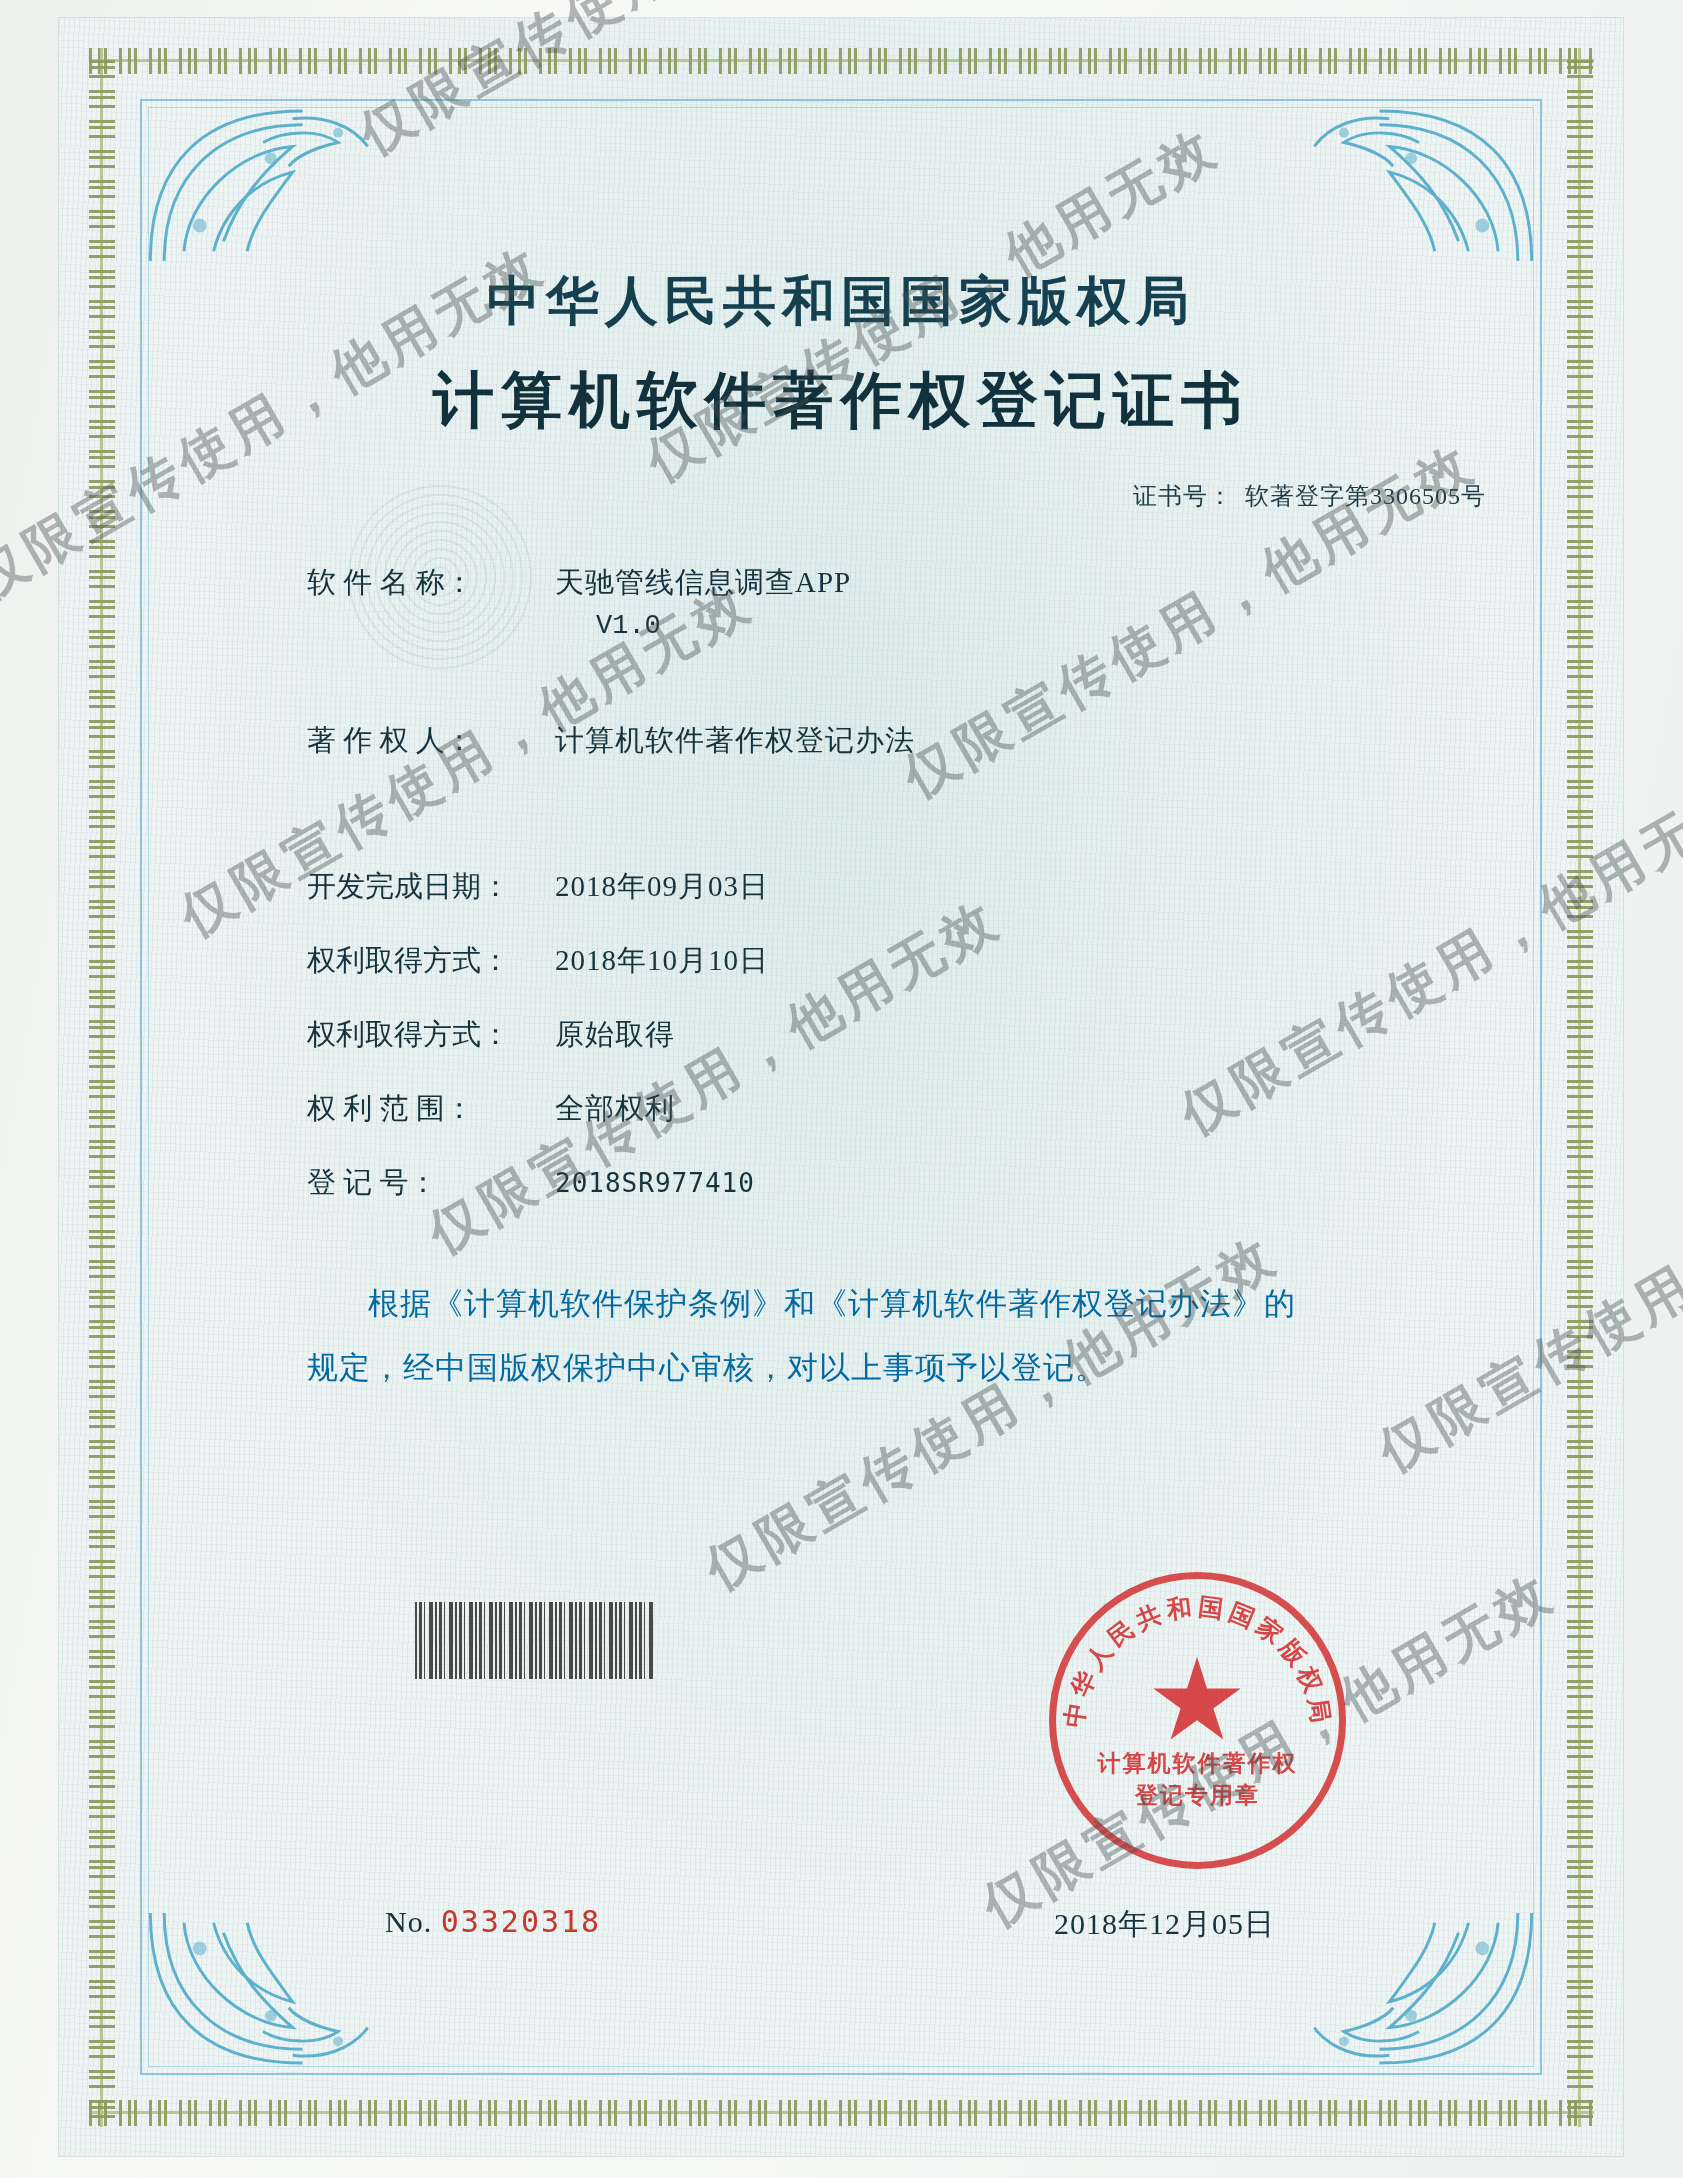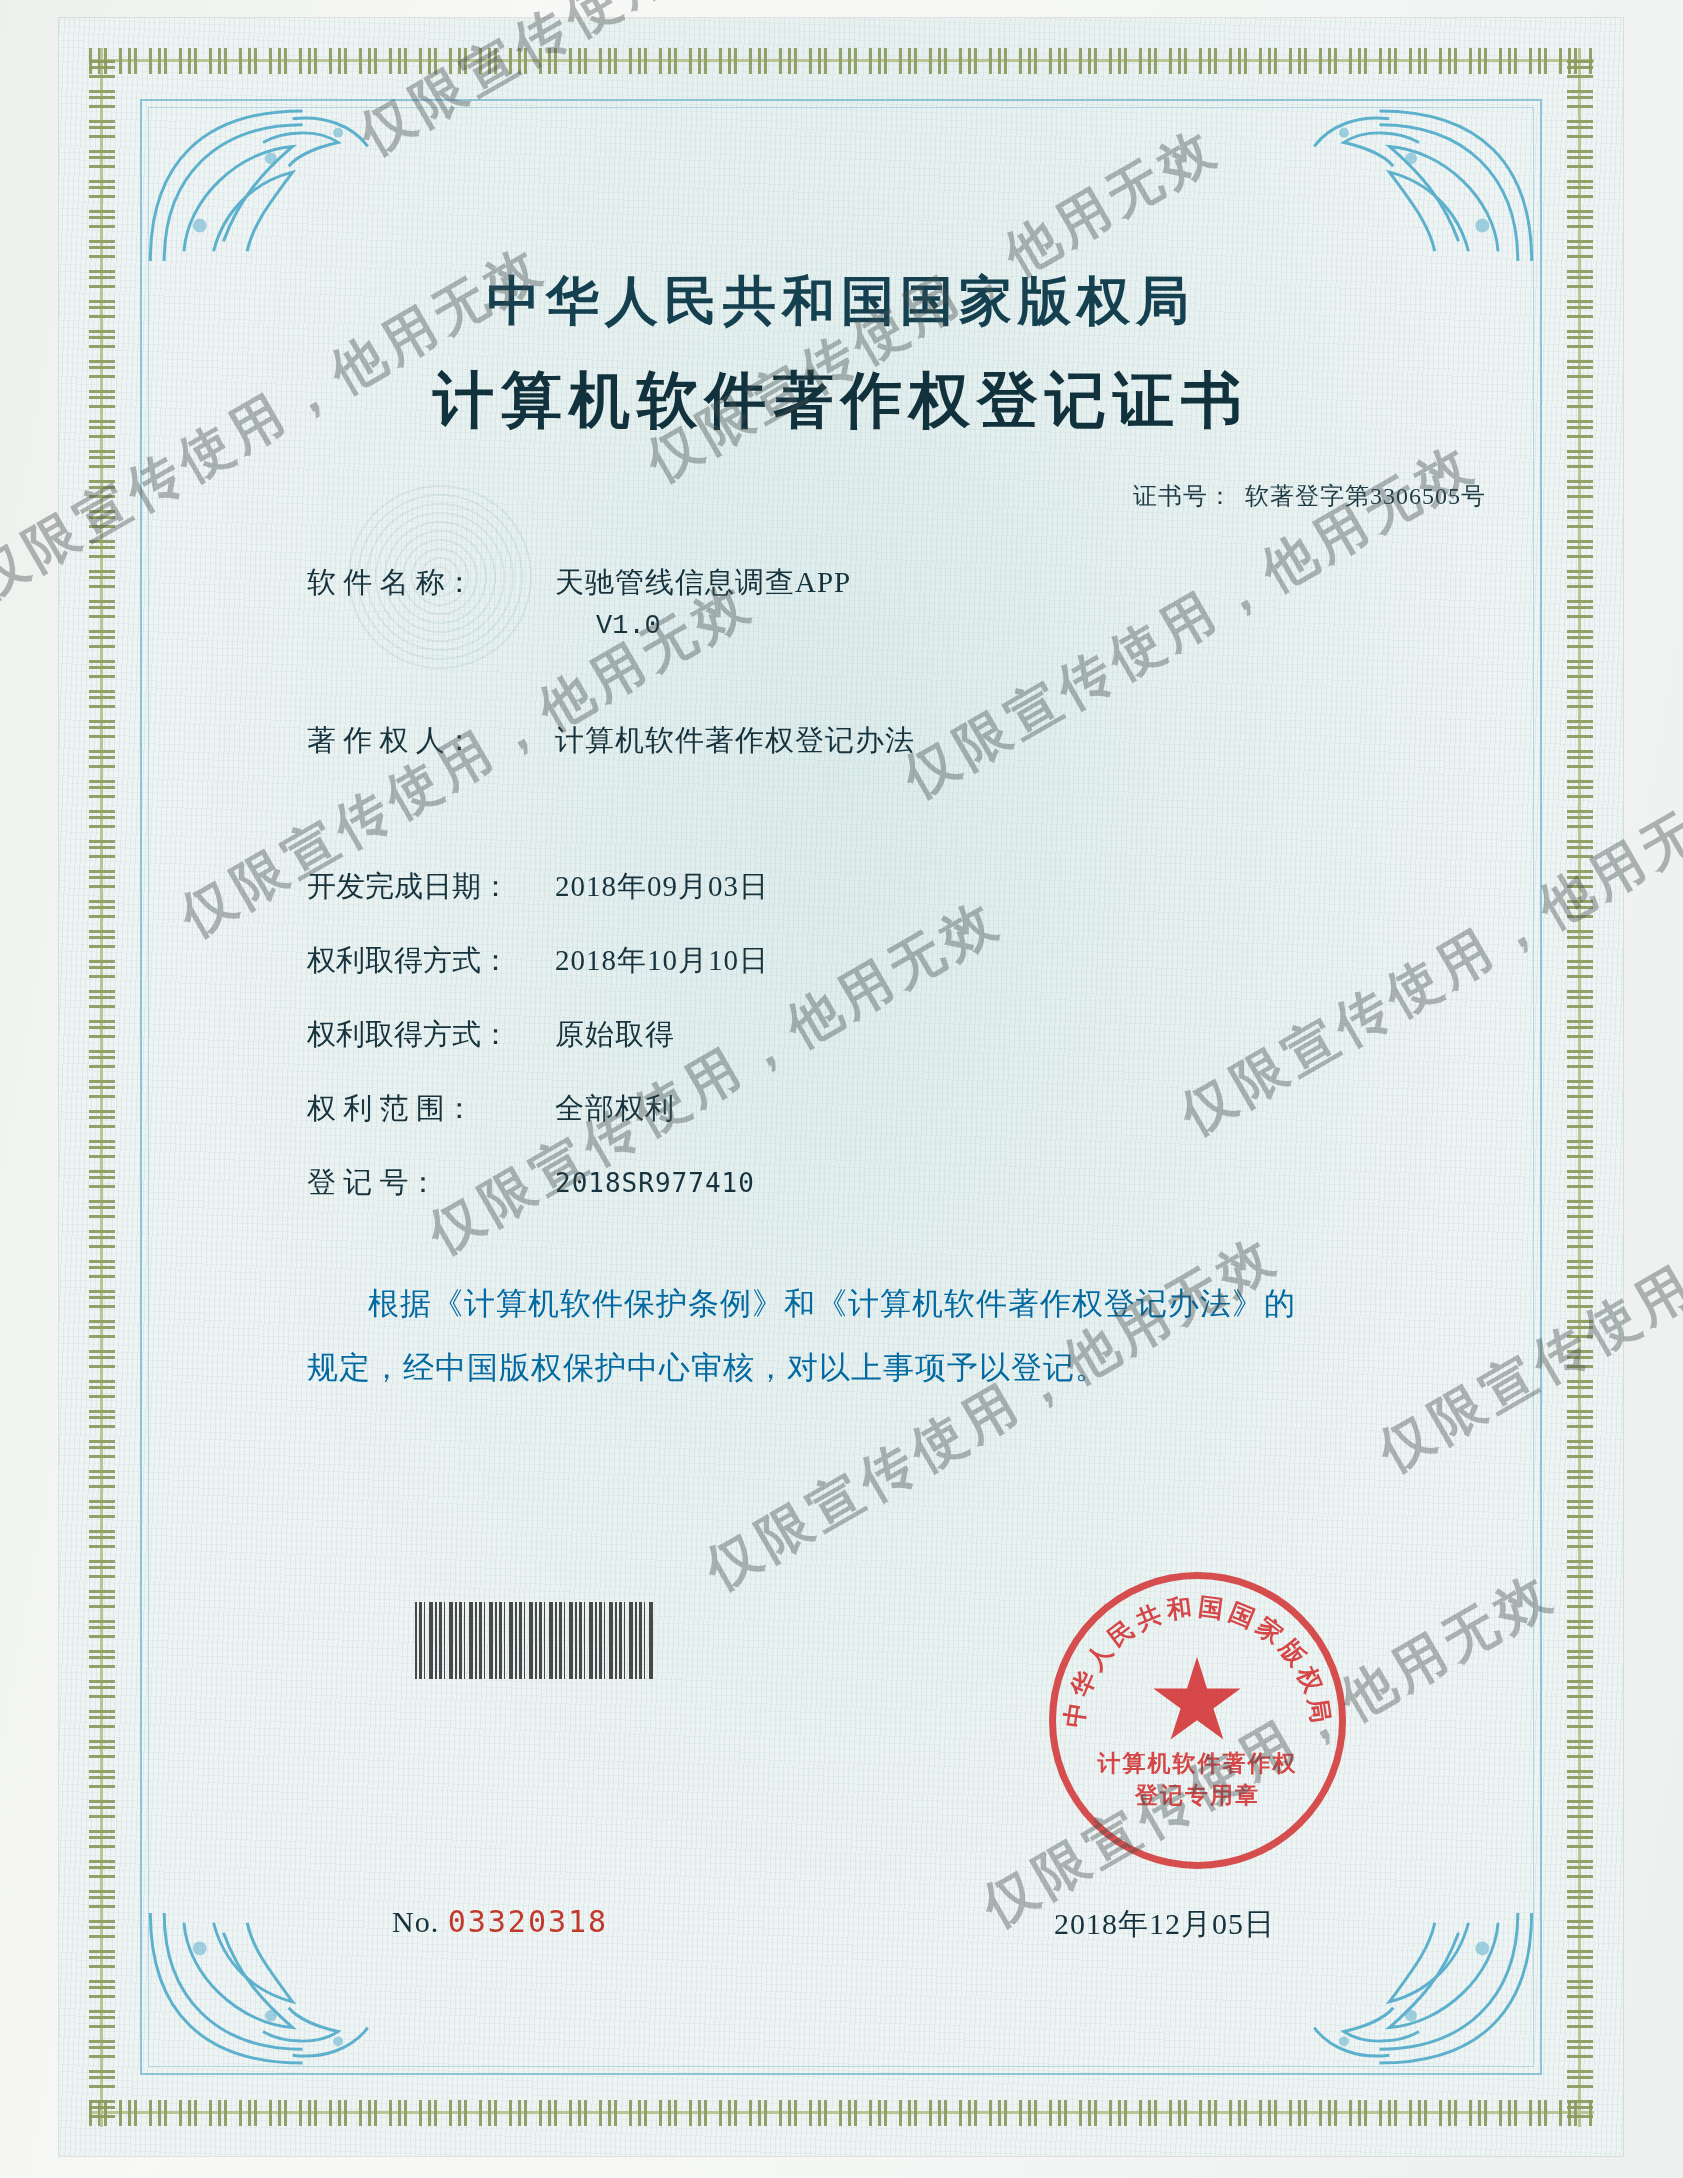--- a/index.html
+++ b/index.html
@@ -268,21 +268,21 @@
     font-size: 25px;
     font-weight: bold;
     letter-spacing: 5px;
     opacity: .85;
     font-family: "DejaVu Serif", "Liberation Serif", serif;
   }
 
   
   #serial-no {
     position: absolute;
-    left: 333px;
+    left: 326px;
     top: 1886px;
     font-size: 30px;
     color: #16323c;
     letter-spacing: 1px;
   }
   #serial-no .num {
     color: #c2392c;
     font-family: "DejaVu Sans Mono", "Liberation Mono", monospace;
     letter-spacing: 2px;
   }

